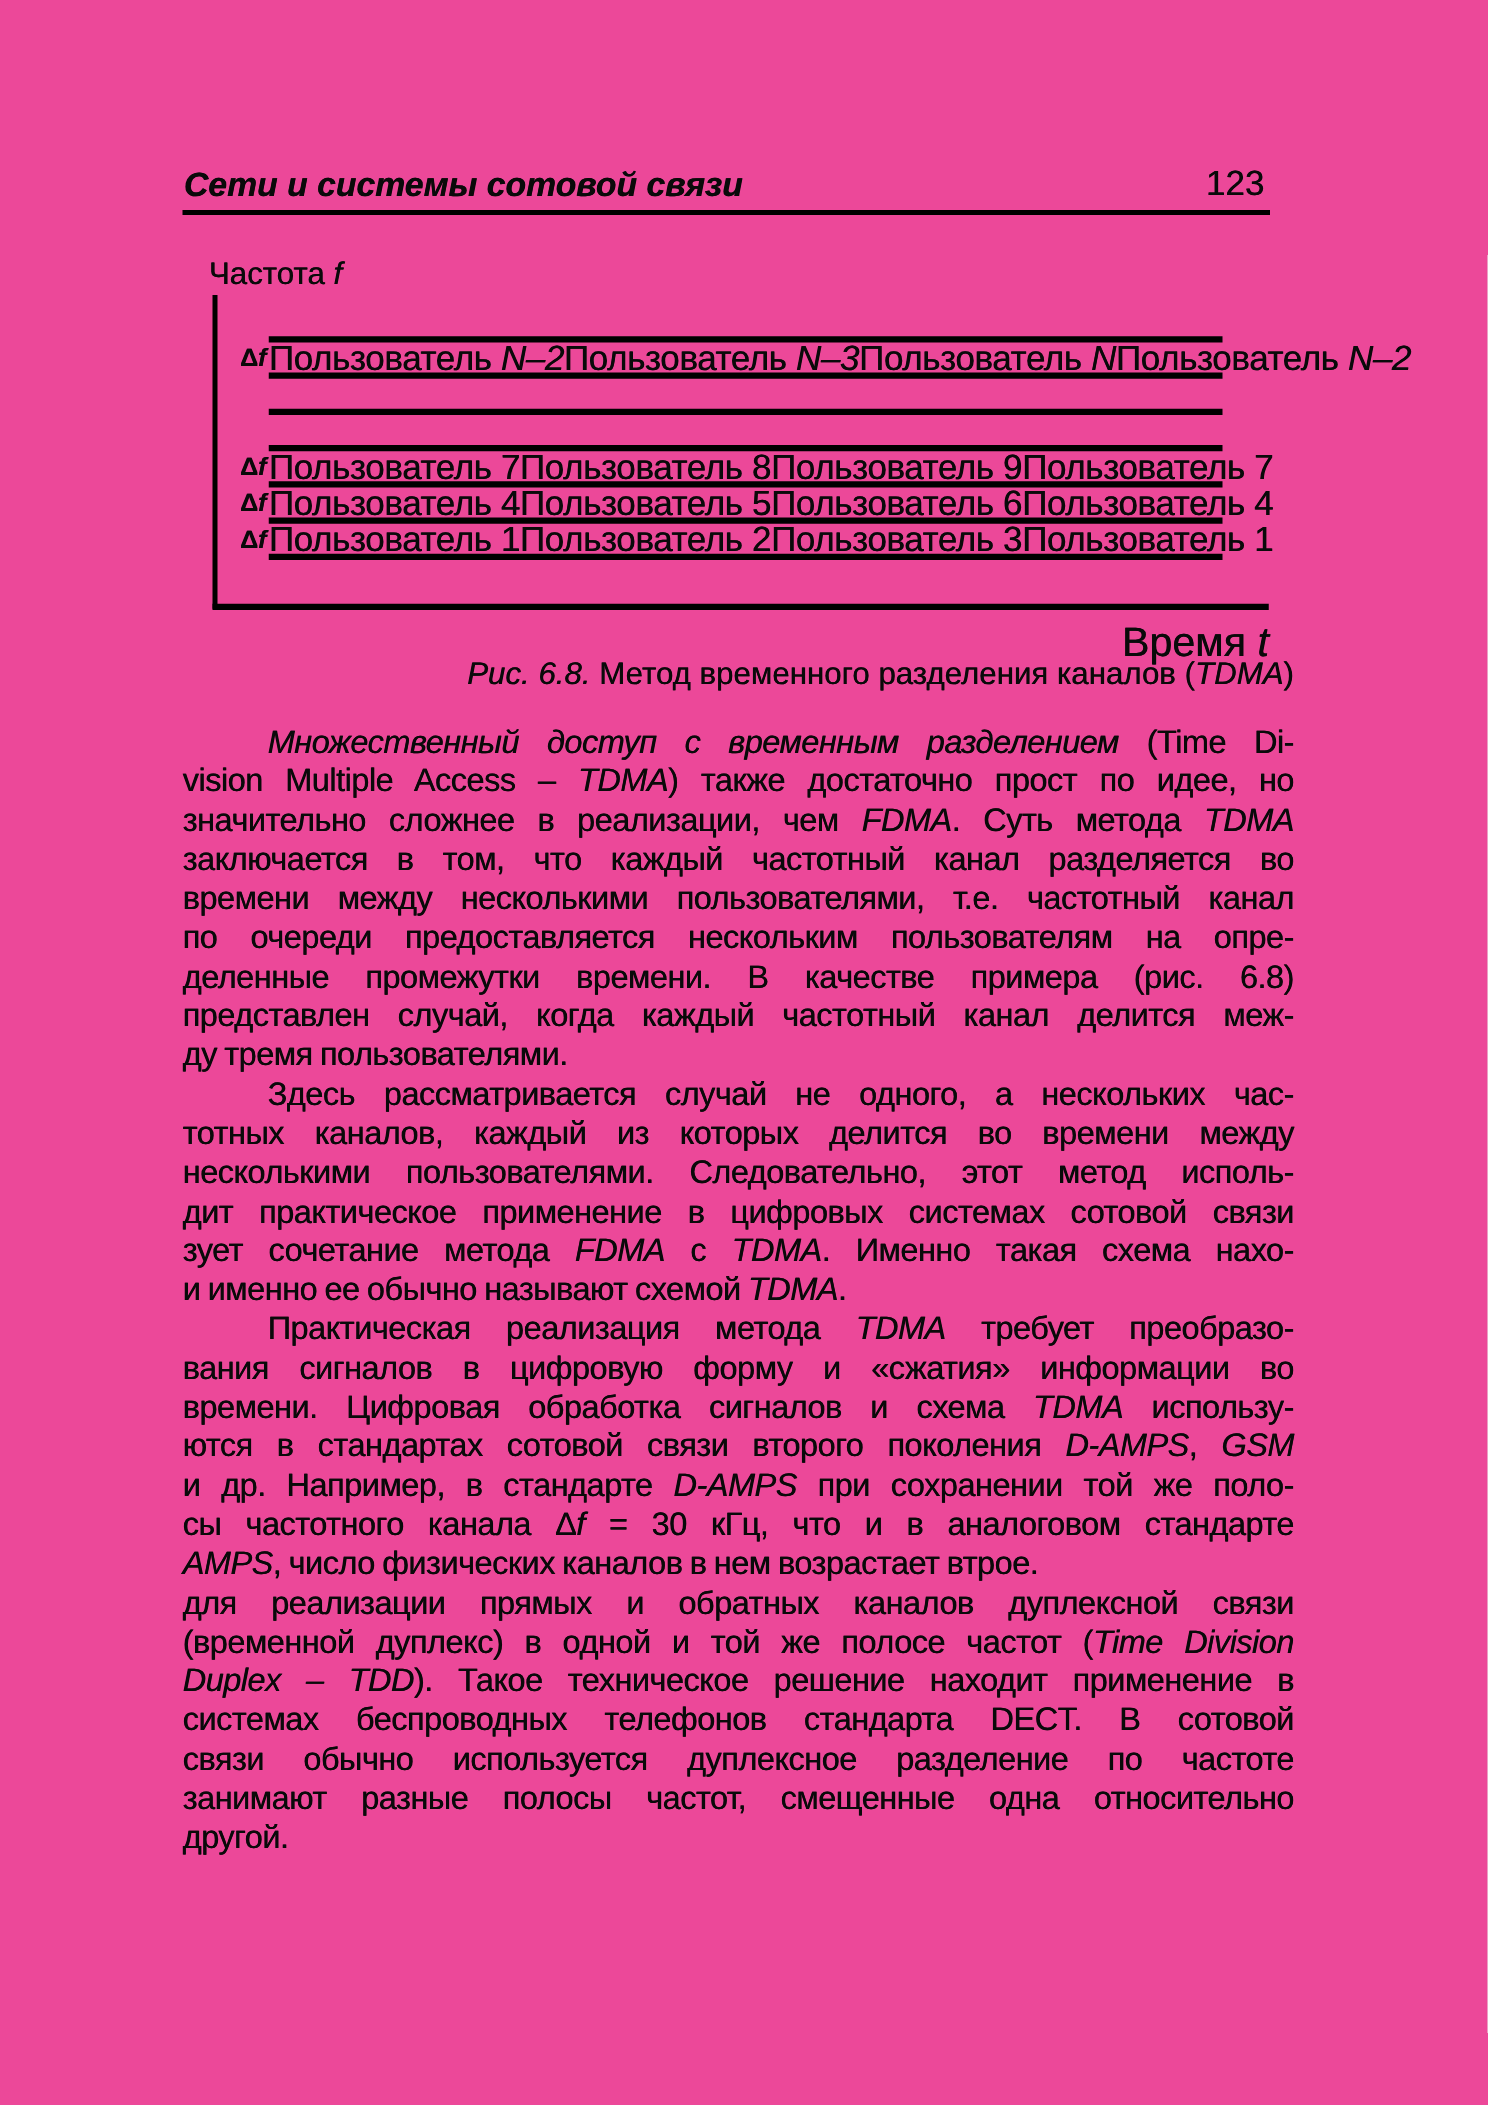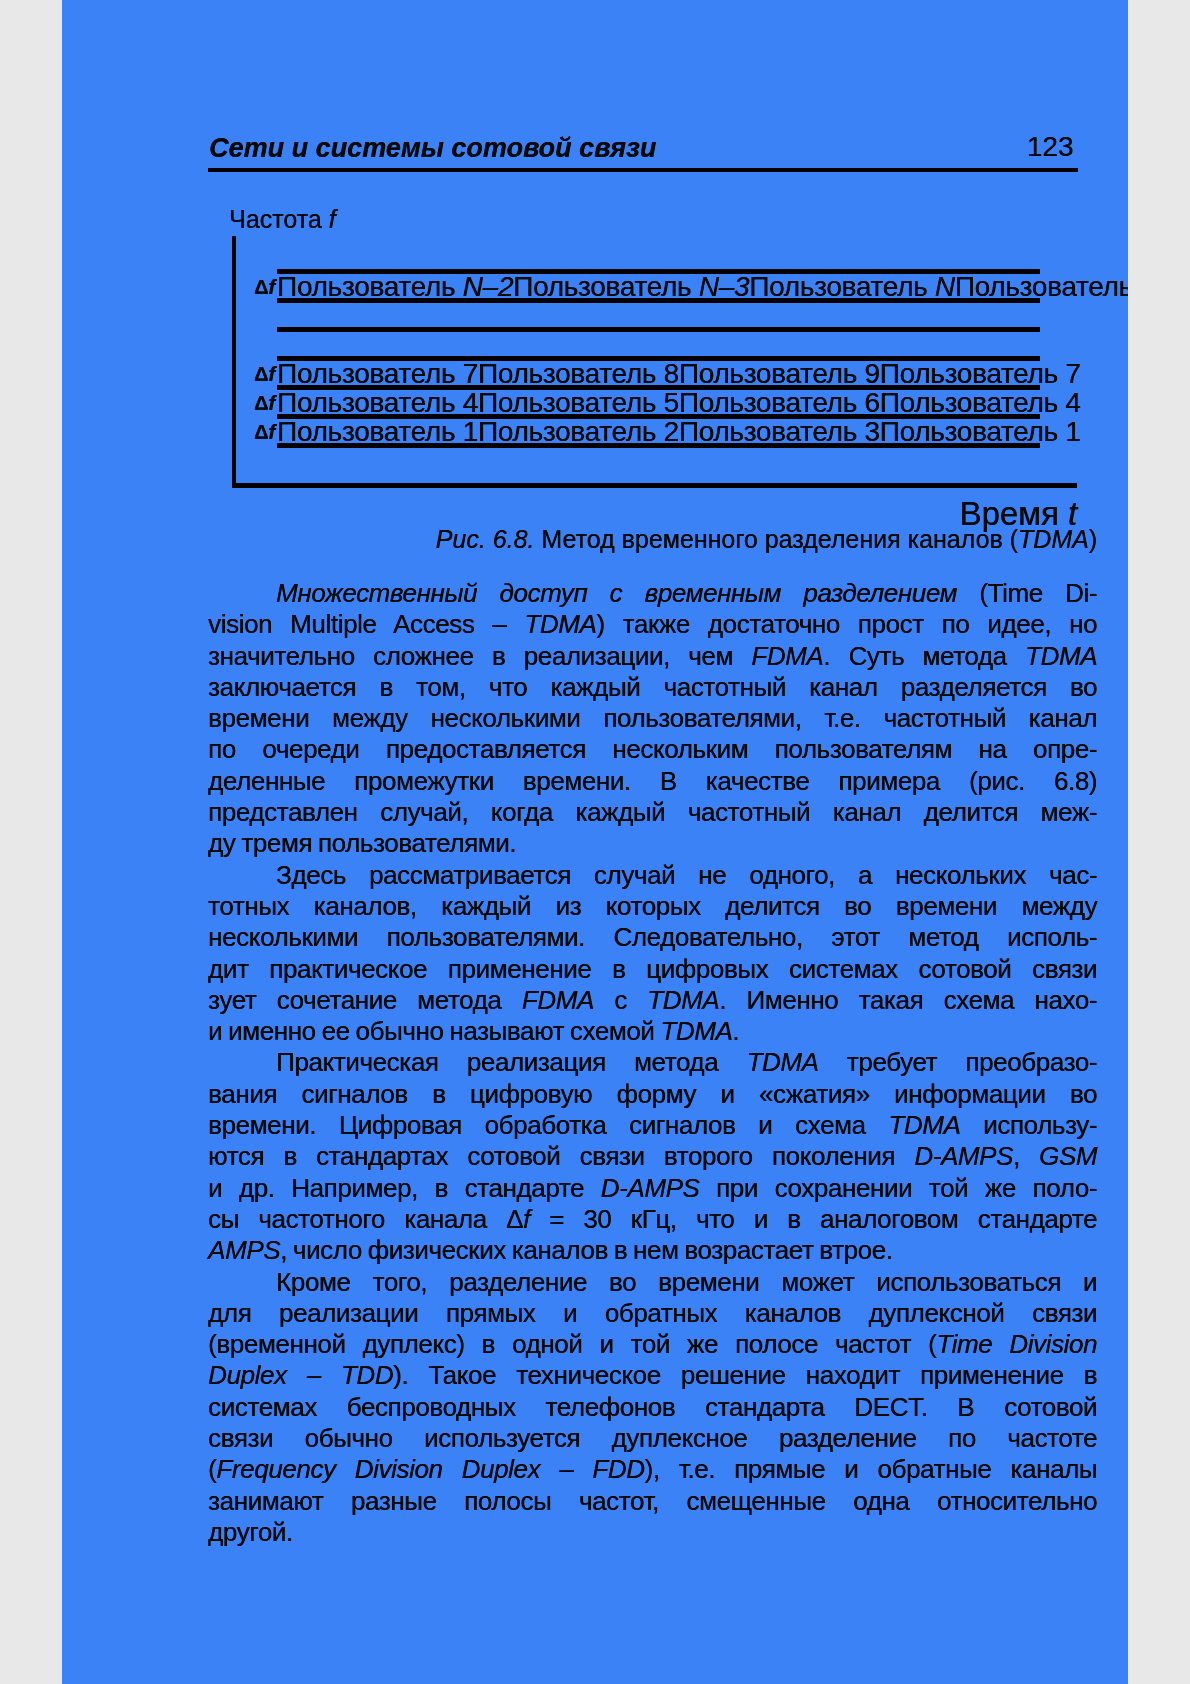--- a/index.html
+++ b/index.html
@@ -1,18 +1,18 @@
 <!DOCTYPE html>
 <html lang="ru"><head>
 <meta charset="utf-8">
 <style>
   html,body { margin:0; padding:0; background:#e8e8e8; }
   .page {
-    position:relative; width:1066px; height:1684px; margin:0 auto;
-    background:#3b82f6; color:#0a0a0a; overflow:hidden;
+    position:relative; width:1190px; height:1684px; margin:0 auto;
+    background:#ec4899; color:#0a0a0a; overflow:hidden;
     font-family:"Liberation Sans", sans-serif;
     text-shadow:0.35px 0 0 currentColor; 
   }
   .it { font-style:italic; }
 
   
   .hdr-title { position:absolute; left:147px; top:133px; font-size:27px; font-weight:bold; font-style:italic; white-space:nowrap; }
   .hdr-page  { position:absolute; left:958px; top:131px; width:60px; font-size:28px; text-align:center; }
   .hdr-rule  { position:absolute; left:146px; top:168px; width:870px; height:4px; background:#000; }
 
@@ -114,25 +114,23 @@
       <div>
         <div class="jline pfirst"><span>Практическая реализация метода </span><span class="it">TDMA</span><span> требует преобразо-</span></div>
         <div class="jline"><span>вания сигналов в цифровую форму и «сжатия» информации во</span></div>
         <div class="jline"><span>времени. Цифровая обработка сигналов и схема </span><span class="it">TDMA</span><span> использу-</span></div>
         <div class="jline"><span>ются в стандартах сотовой связи второго поколения </span><span class="it">D-AMPS</span><span>, </span><span class="it">GSM</span></div>
         <div class="jline"><span>и др. Например, в стандарте </span><span class="it">D-AMPS</span><span> при сохранении той же поло-</span></div>
         <div class="jline"><span>сы частотного канала Δ</span><span class="it">f</span><span> = 30 кГц, что и в аналоговом стандарте</span></div>
         <div class="jline plast"><span class="it">AMPS</span><span>, число физических каналов в нем возрастает втрое.</span></div>
       </div>
       <div>
-        <div class="jline pfirst"><span>Кроме того, разделение во времени может использоваться и</span></div>
         <div class="jline"><span>для реализации прямых и обратных каналов дуплексной связи</span></div>
         <div class="jline"><span>(временной дуплекс) в одной и той же полосе частот (</span><span class="it">Time Division</span></div>
         <div class="jline"><span class="it">Duplex – TDD</span><span>). Такое техническое решение находит применение в</span></div>
         <div class="jline"><span>системах беспроводных телефонов стандарта DECT. В сотовой</span></div>
         <div class="jline"><span>связи обычно используется дуплексное разделение по частоте</span></div>
-        <div class="jline"><span>(</span><span class="it">Frequency Division Duplex – FDD</span><span>), т.е. прямые и обратные каналы</span></div>
         <div class="jline"><span>занимают разные полосы частот, смещенные одна относительно</span></div>
         <div class="jline plast"><span>другой.</span></div>
       </div>
     </div>
 
 </div>
 
 </body></html>

